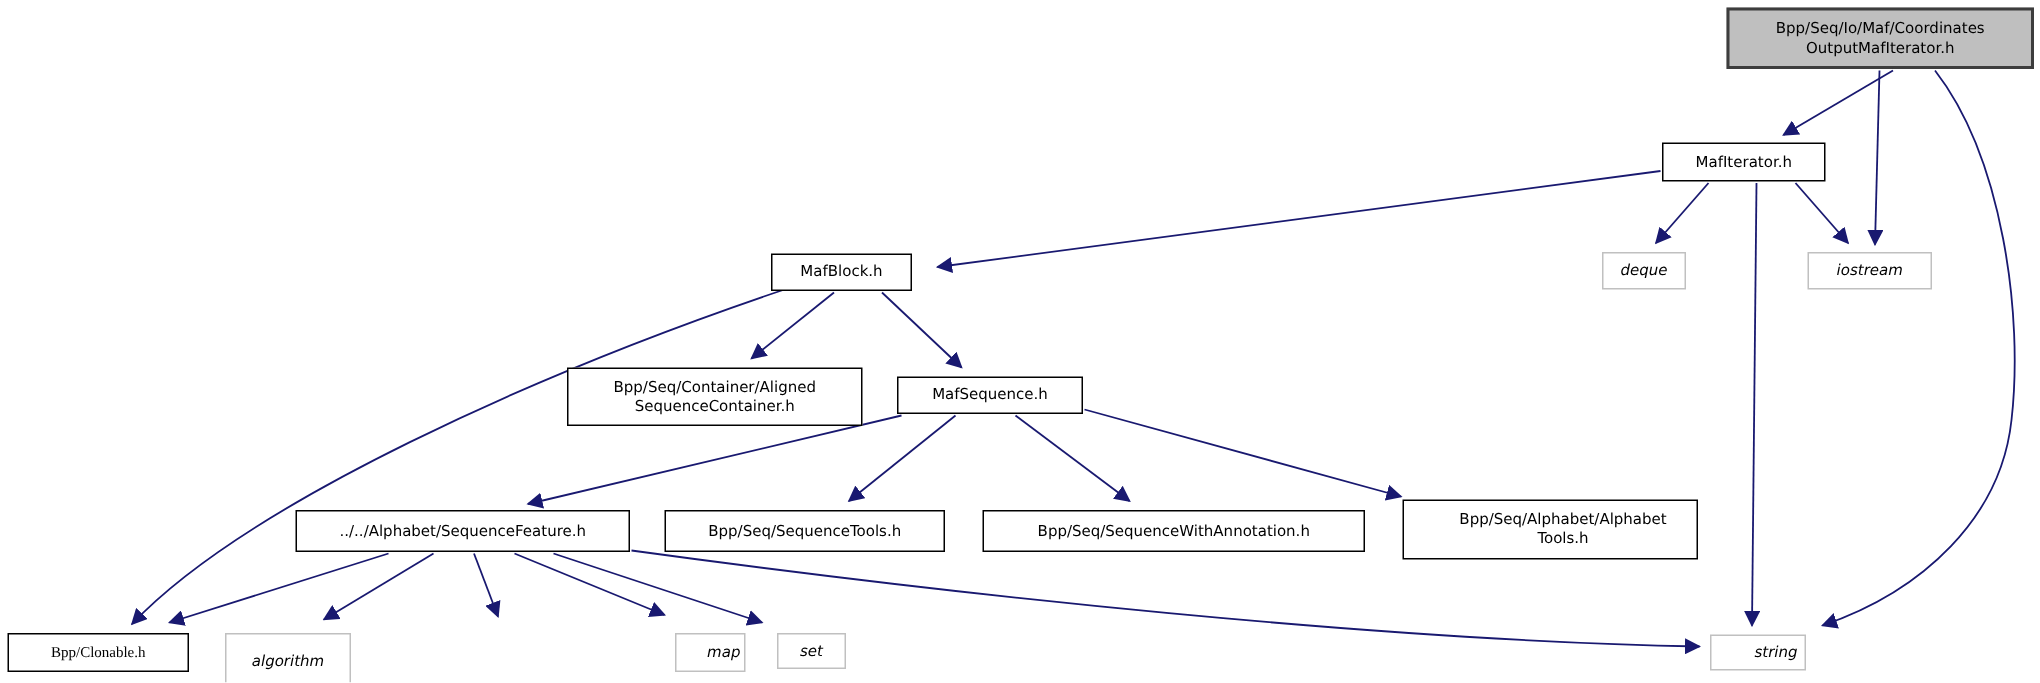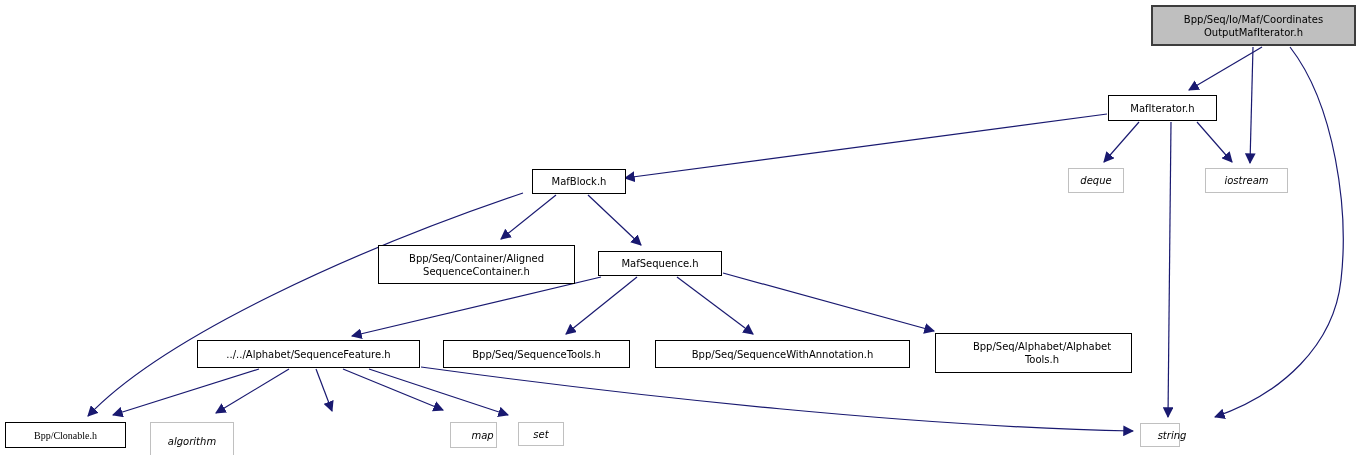--- a/index.html
+++ b/index.html
@@ -65,21 +65,21 @@
 
   <div class="node main" style="left: 1151px; top: 5px; width: 205px; height: 41px;">Bpp/Seq/Io/Maf/Coordinates
 OutputMafIterator.h</div>
 
   <div class="node header" style="left: 1108px; top: 95px; width: 109px; height: 26px;">MafIterator.h</div>
 
   <div class="node system" style="left: 1068px; top: 168px; width: 56px; height: 25px;">deque</div>
 
   <div class="node system" style="left: 1205px; top: 168px; width: 83px; height: 25px;">iostream</div>
 
-  <div class="node header" style="left: 532px; top: 169px; width: 94px; height: 25px;">MafBlock.h</div>
+  <div class="node header" style="left: 514px; top: 169px; width: 94px; height: 25px;">MafBlock.h</div>
 
   <div class="node header" style="left: 378px; top: 245px; width: 197px; height: 39px;">Bpp/Seq/Container/Aligned
 SequenceContainer.h</div>
 
   <div class="node header" style="left: 598px; top: 251px; width: 124px; height: 25px;">MafSequence.h</div>
 
   <div class="node header" style="left: 197px; top: 340px; width: 223px; height: 28px;">../../Alphabet/SequenceFeature.h</div>
 
   <div class="node header" style="left: 443px; top: 340px; width: 187px; height: 28px;">Bpp/Seq/SequenceTools.h</div>
 
@@ -90,15 +90,15 @@
 
   <div class="node header" style="left: 5px; top: 422px; width: 121px; height: 26px; font-family: Liberation Serif, serif;">Bpp/Clonable.h</div>
 
   <div class="node system" style="left: 150px; top: 422px; width: 84px; height: 39px; text-align: right;">algorithm</div>
 
 
   <div class="node system" style="left: 450px; top: 422px; width: 47px; height: 26px; padding-left: 18px;">map</div>
 
   <div class="node system" style="left: 518px; top: 422px; width: 46px; height: 24px; text-align: right;">set</div>
 
-  <div class="node system" style="left: 1140px; top: 423px; width: 40px; height: 24px; padding-left: 24px;">string</div>
+  <div class="node system" style="left: 1140px; top: 423px; width: 64px; height: 24px; padding-left: 24px;">string</div>
 
 </div>
 
 </body></html>

